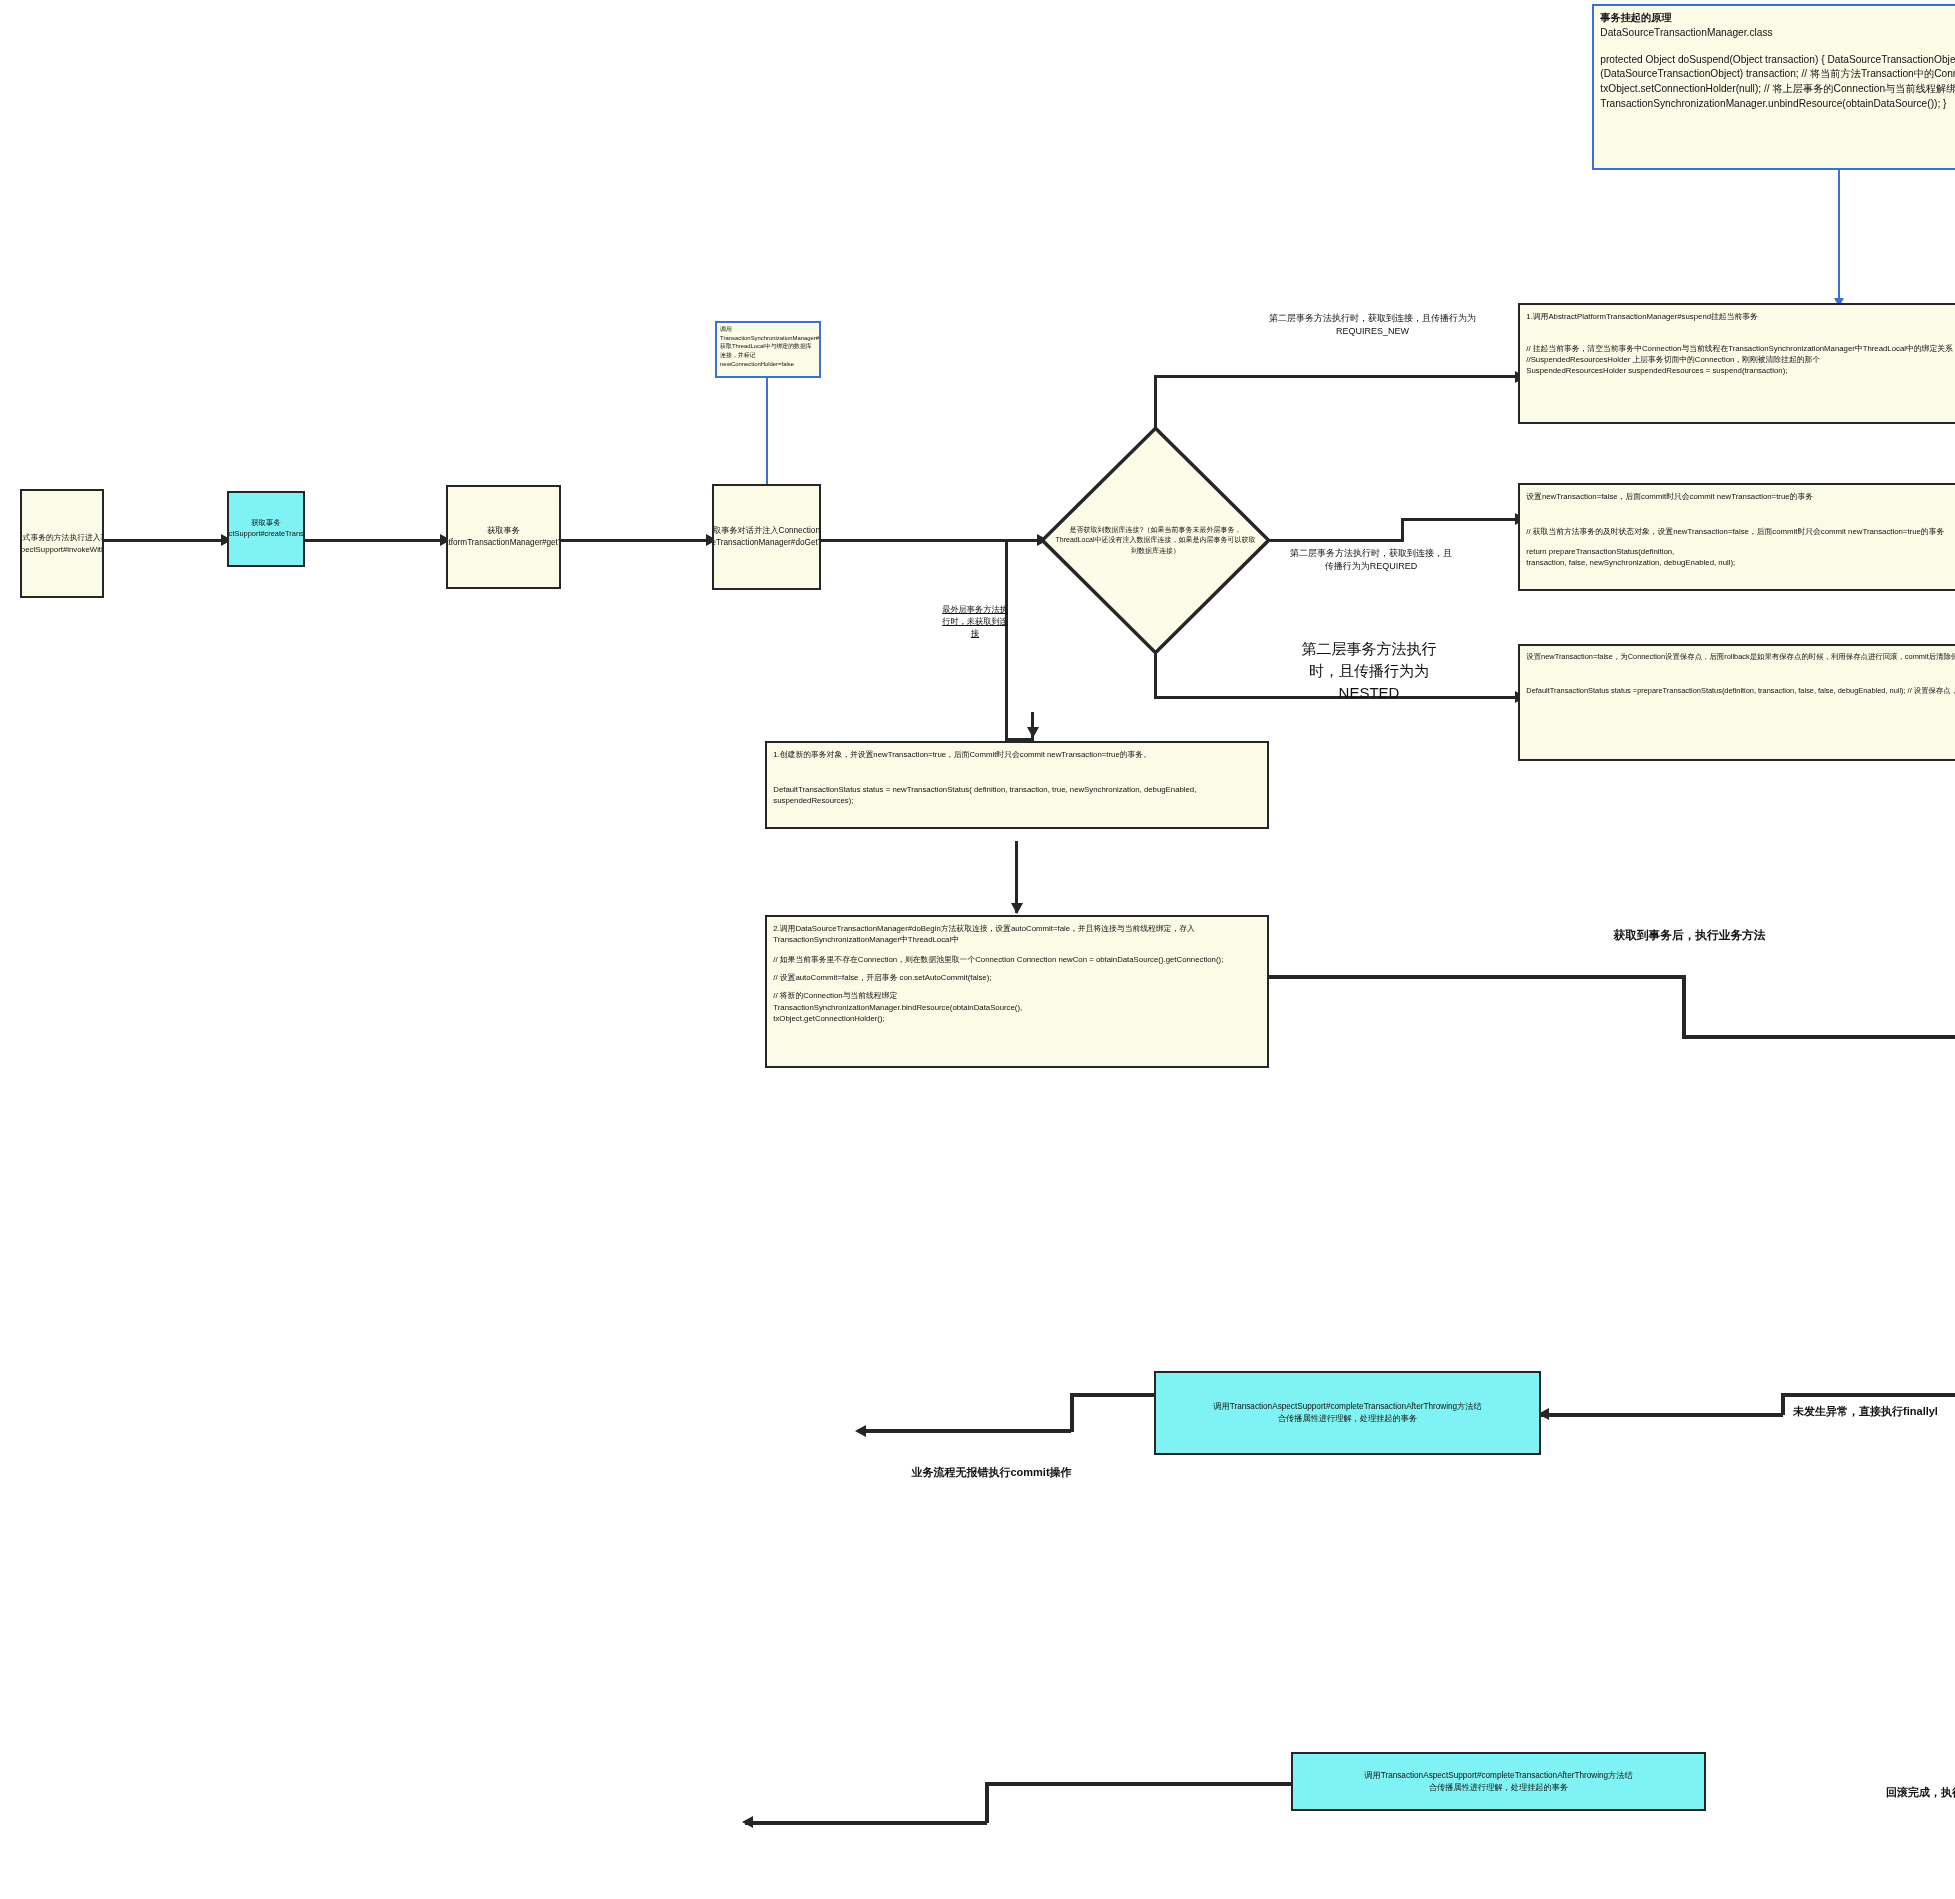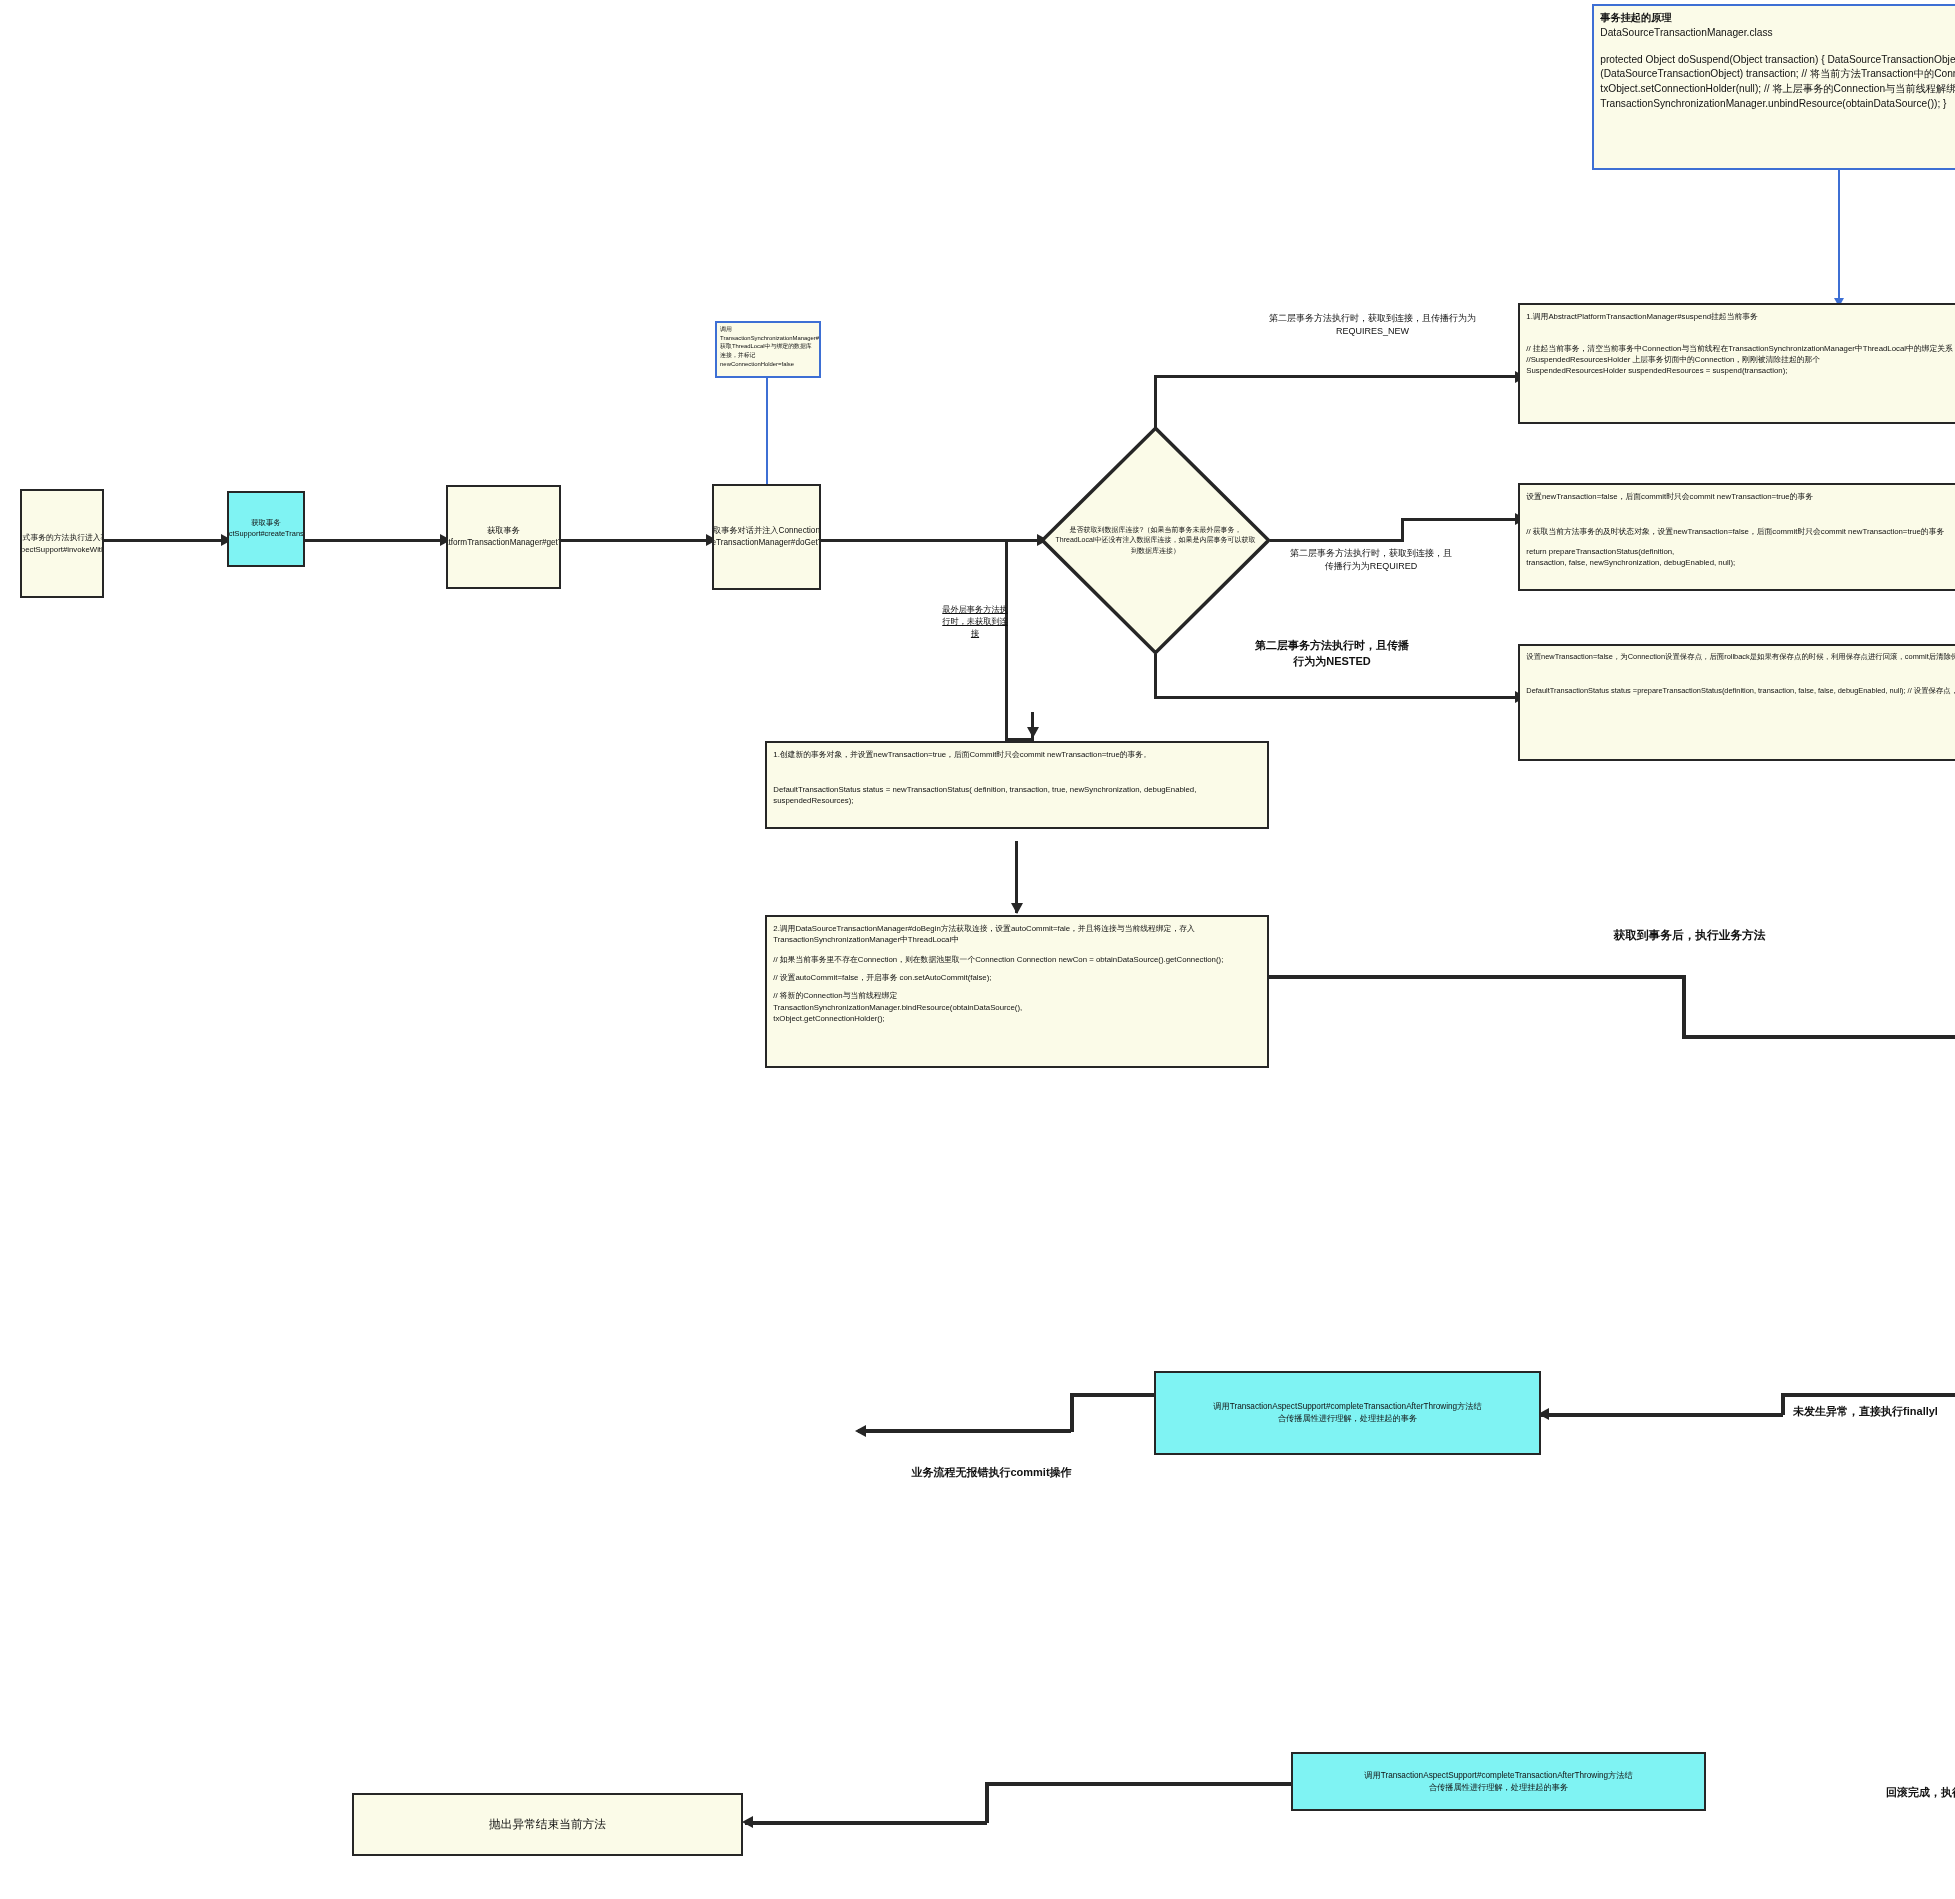--- a/index.html
+++ b/index.html
@@ -88,21 +88,21 @@
 
   <div class="edge" style="left:1270px;top:539px;width:133px;height:2.7px;"></div>
   <div class="edge" style="left:1401px;top:518px;width:2.7px;height:23.5px;"></div>
   <div class="edge" style="left:1401px;top:518px;width:117px;height:2.7px;"></div>
   <div class="arrow ar" style="left:1515px;top:513px;"></div>
   <div class="elabel" style="left:1287px;top:547px;width:168px;font-size:9px;">第二层事务方法执行时，获取到连接，且传播行为为REQUIRED</div>
 
   <div class="edge" style="left:1154px;top:654px;width:2.7px;height:45px;"></div>
   <div class="edge" style="left:1154px;top:696px;width:364px;height:2.7px;"></div>
   <div class="arrow ar" style="left:1515px;top:691px;"></div>
-  <div class="elabel" style="left:1250px;top:638px;width:164px;font-size:11px;font-weight:bold;">第二层事务方法执行时，且传播行为为NESTED</div>
+  <div class="elabel" style="left:1287px;top:638px;width:164px;font-size:15px;">第二层事务方法执行时，且传播行为为NESTED</div>
 
   <div class="edge" style="left:1005px;top:542px;width:2.7px;height:199px;"></div>
   <div class="edge" style="left:1005px;top:539px;width:37px;height:2.7px;"></div>
   <div class="edge" style="left:1005px;top:738px;width:27px;height:2.7px;"></div>
   <div class="edge" style="left:1031px;top:712px;width:2.7px;height:29px;"></div>
   <div class="arrow ad" style="left:1027px;top:727px;"></div>
   <div class="elabel" style="left:939px;top:604px;width:72px;font-size:8.2px;text-decoration:underline;">最外层事务方法执行时，未获取到连接</div>
 
   <div class="node tl" style="left:1518px;top:303px;width:649px;height:121px;font-size:7.8px;">
     <div>1.调用AbstractPlatformTransactionManager#suspend挂起当前事务</div>
@@ -177,18 +177,15 @@
   <div class="node cyan center" style="left:1291px;top:1752px;width:415px;height:59px;font-size:8.2px;flex-direction:column;padding:3.1px;">
     <div>调用TransactionAspectSupport#completeTransactionAfterThrowing方法结</div>
     <div>合传播属性进行理解，处理挂起的事务</div>
   </div>
 
   <div class="edge" style="left:985px;top:1782px;width:307px;height:3.5px;"></div>
   <div class="edge" style="left:985px;top:1782px;width:3.5px;height:41px;"></div>
   <div class="edge" style="left:745px;top:1821px;width:242px;height:3.5px;"></div>
   <div class="arrow al" style="left:742px;top:1816px;"></div>
 
-  <div class="node center" style="left:352px;top:1793px;width:391px;height:63px;font-size:11.7px;">
-    <span>抛出异常结束当前方法</span>
-  </div>
 
 </div>
 
 
 </body></html>

